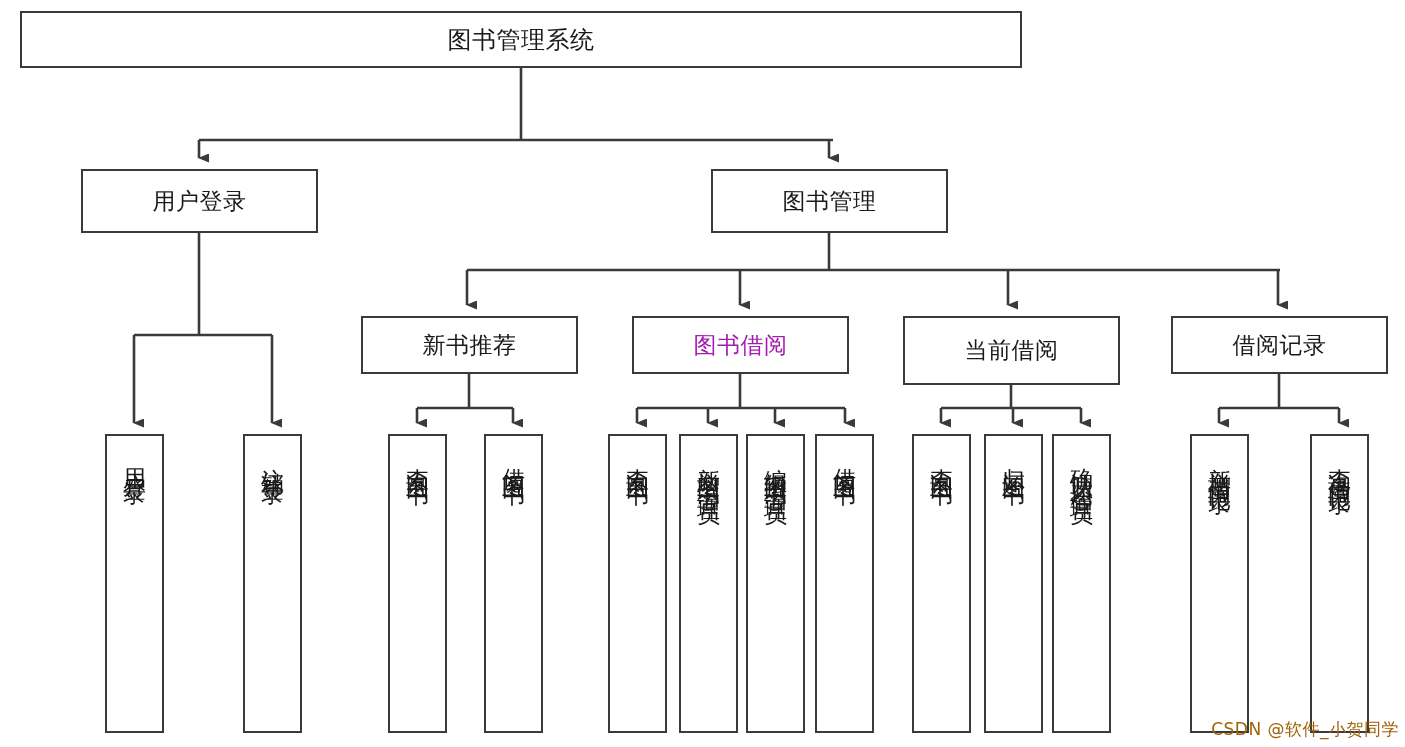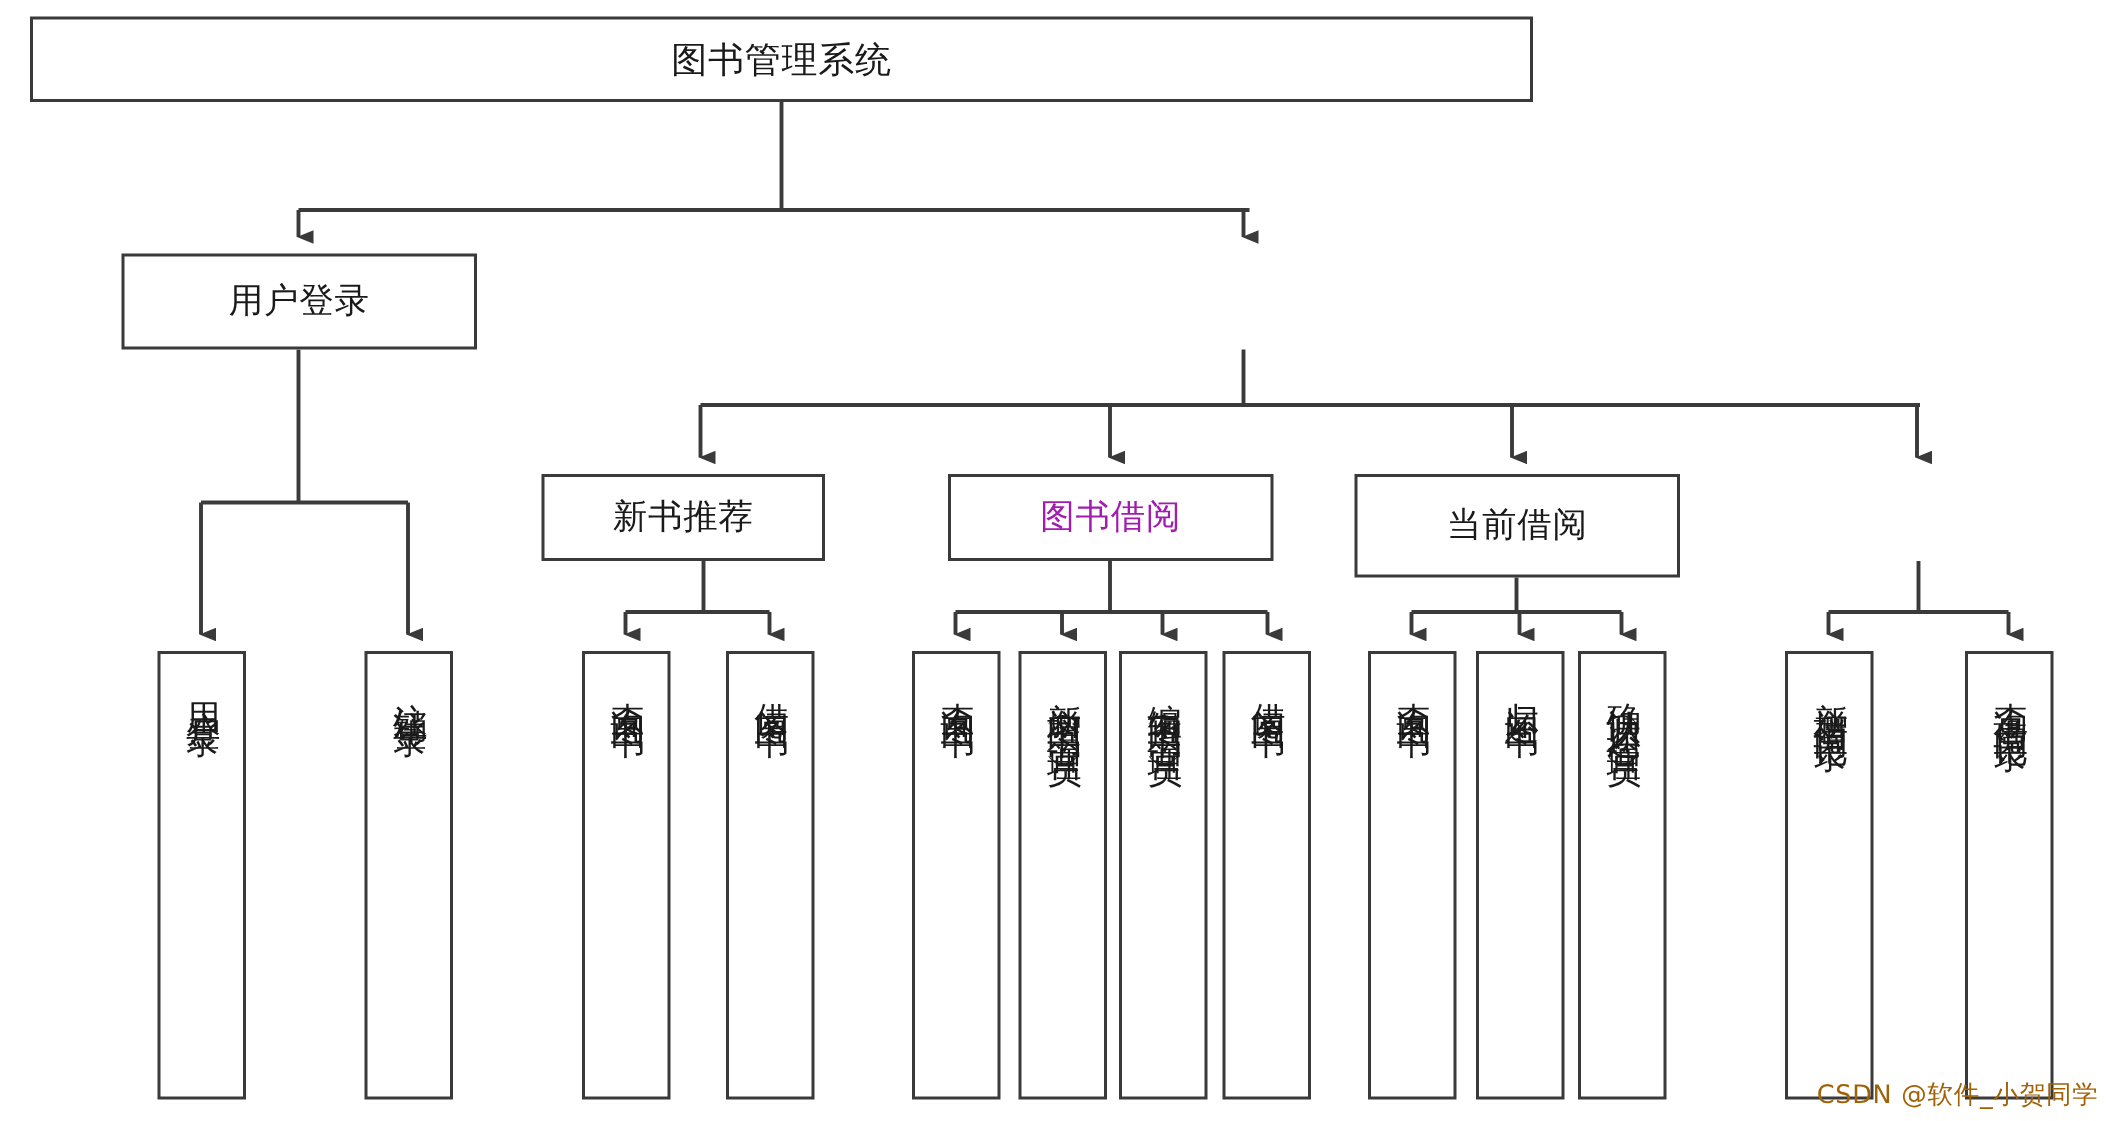--- a/index.html
+++ b/index.html
@@ -148,30 +148,36 @@
     </g>
   </svg>
 
   <div class="node horiz root" style="left: 20px; top: 11px; width: 1002px; height: 57px; border-color: rgb(58, 58, 58); background: rgb(255, 255, 255); color: rgb(26, 26, 26);">
     <span class="node-label">图书管理系统</span>
   </div>
 
   <div class="node horiz" style="left: 81px; top: 169px; width: 237px; height: 64px; border-color: rgb(58, 58, 58); background: rgb(255, 255, 255); color: rgb(26, 26, 26);">
     <span class="node-label">用户登录</span>
   </div>
-
-  <div class="node horiz" style="left: 361px; top: 316px; width: 189px; height: 58px; border-color: rgb(58, 58, 58); background: rgb(255, 255, 255); color: rgb(26, 26, 26);">
+  <div class="node horiz" style="left: 711px; top: 169px; width: 237px; height: 64px; border-color: rgb(58, 58, 58); background: rgb(255, 255, 255); color: rgb(26, 26, 26);">
+    <span class="node-label">图书管理</span>
+  </div>
+
+  <div class="node horiz" style="left: 361px; top: 316px; width: 217px; height: 58px; border-color: rgb(58, 58, 58); background: rgb(255, 255, 255); color: rgb(26, 26, 26);">
     <span class="node-label">新书推荐</span>
   </div>
   <div class="node horiz" style="left: 632px; top: 316px; width: 217px; height: 58px; border-color: rgb(58, 58, 58); background: rgb(255, 255, 255); color: #a21caf;">
     <span class="node-label">图书借阅</span>
   </div>
   <div class="node horiz" style="left: 903px; top: 316px; width: 217px; height: 69px; border-color: rgb(58, 58, 58); background: rgb(255, 255, 255); color: rgb(26, 26, 26);">
     <span class="node-label">当前借阅</span>
   </div>
+  <div class="node horiz" style="left: 1171px; top: 316px; width: 217px; height: 58px; border-color: rgb(58, 58, 58); background: rgb(255, 255, 255); color: rgb(26, 26, 26);">
+    <span class="node-label">借阅记录</span>
+  </div>
 
   <div class="node vert" style="left: 105px; top: 434px; width: 59px; height: 299px; border-color: rgb(58, 58, 58); background: rgb(255, 255, 255); color: rgb(26, 26, 26);">
     <span class="node-label">用户登录</span>
   </div>
   <div class="node vert" style="left: 243px; top: 434px; width: 59px; height: 299px; border-color: rgb(58, 58, 58); background: rgb(255, 255, 255); color: rgb(26, 26, 26);">
     <span class="node-label">注销登录</span>
   </div>
   <div class="node vert" style="left: 388px; top: 434px; width: 59px; height: 299px; border-color: rgb(58, 58, 58); background: rgb(255, 255, 255); color: rgb(26, 26, 26);">
     <span class="node-label">查询图书</span>
   </div>

